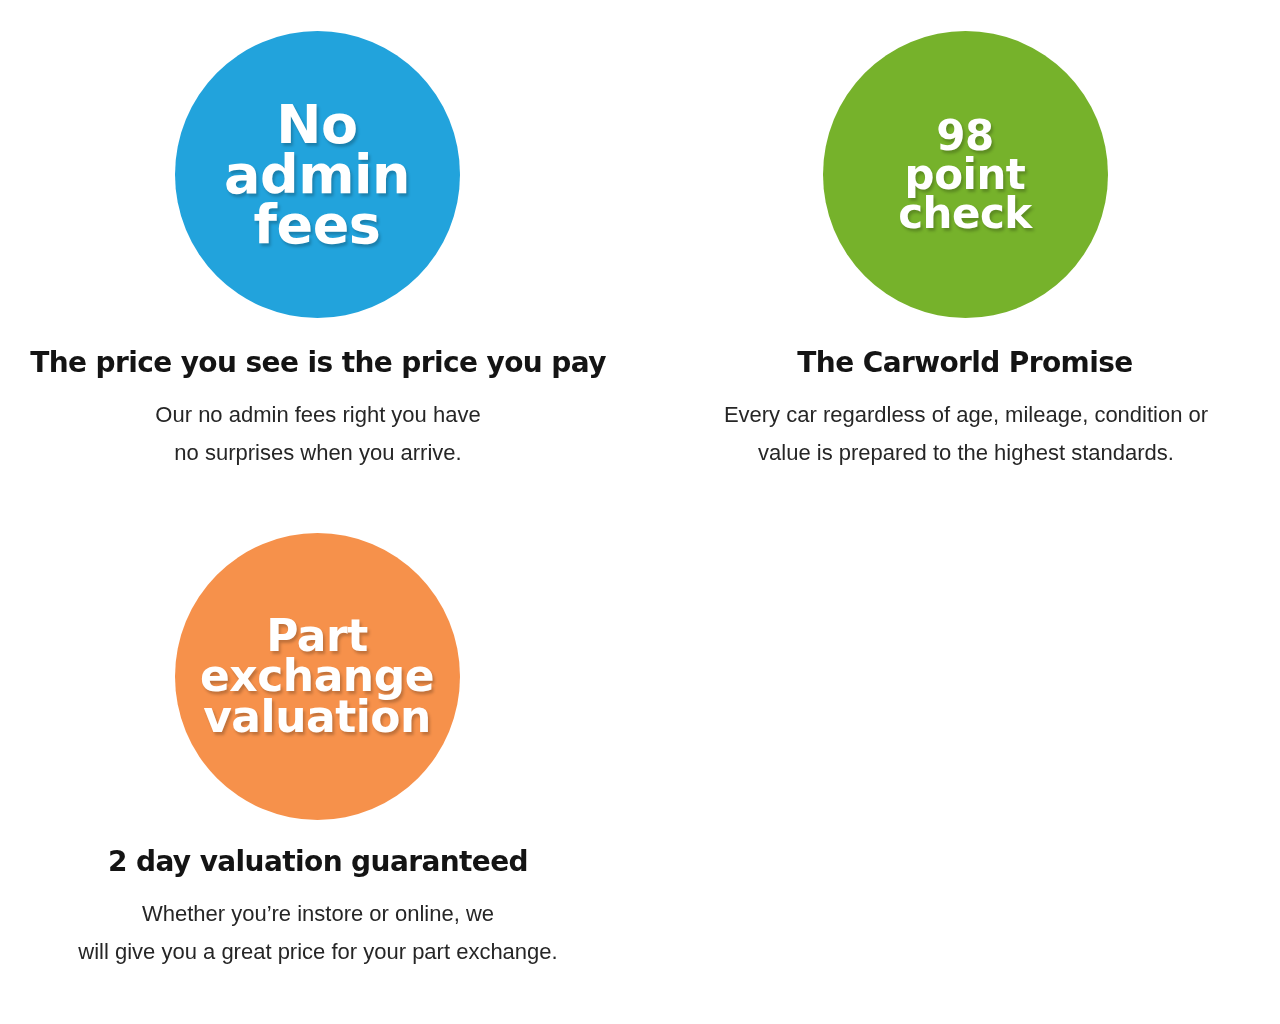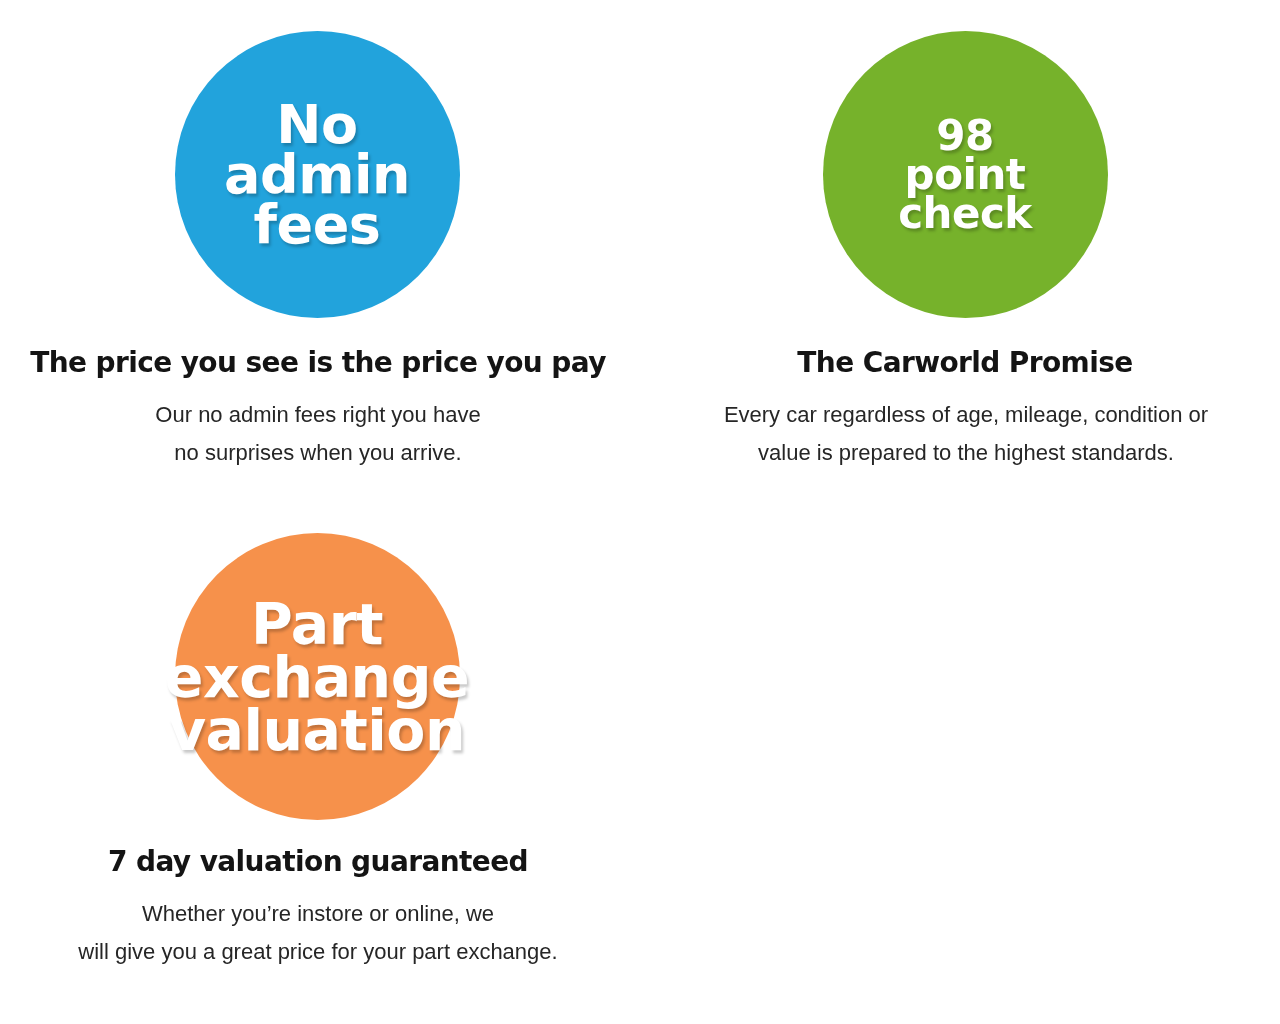--- a/index.html
+++ b/index.html
@@ -56,21 +56,21 @@
     letter-spacing: -0.5px;
     line-height: 0.93;
     text-shadow: 2px 3px 3px rgba(0,0,0,0.22);
     white-space: pre-line;
     pointer-events: none;
   }
 
   
   .card-1 .badge-text { font-size: 54px; }
   .card-2 .badge-text { font-size: 42px; }
-  .card-3 .badge-text { font-size: 57px; width: 360px; }
+  .card-3 .badge-text { font-size: 44px; width: 360px; }
   .card-4 .badge-text { font-size: 55px; width: 340px; }
 
   
   .headline {
     font-family: "DejaVu Sans", sans-serif;
     font-weight: bold;
     font-size: 28px;
     letter-spacing: -0.6px;
     color: #141414;
     text-align: center;
@@ -132,19 +132,19 @@
     <div class="body-copy">Every car regardless of age, mileage, condition or
 value is prepared to the highest standards.</div>
   </div>
 
   <div class="benefit-card card-3">
     <div class="badge" style="background-color: rgb(246, 145, 75);">
       <span class="badge-text">Part
 exchange
 valuation</span>
     </div>
-    <div class="headline">7 day valuation guaranteed</div>
+    <div class="headline">2 day valuation guaranteed</div>
     <div class="body-copy">Whether you’re instore or online, we
 will give you a great price for your part exchange.</div>
   </div>
 
 
 </div>
 
 </body></html>

